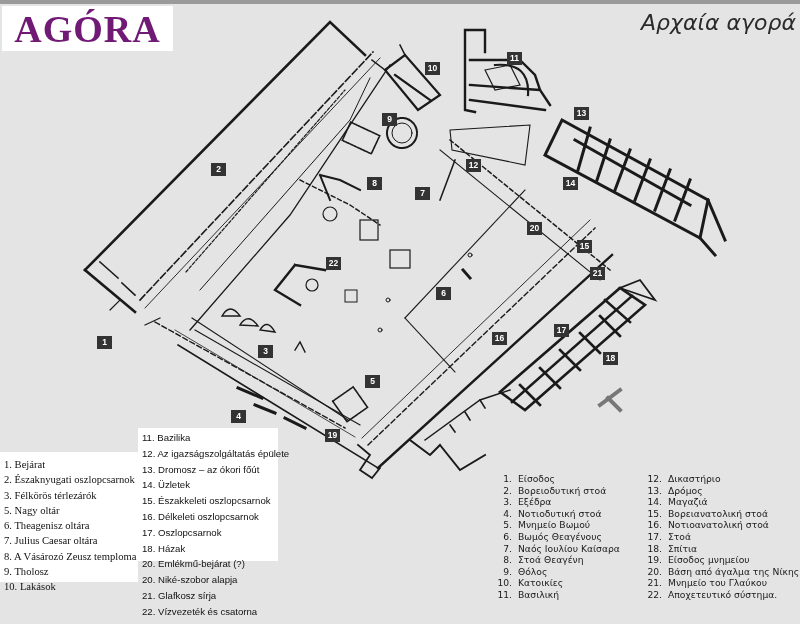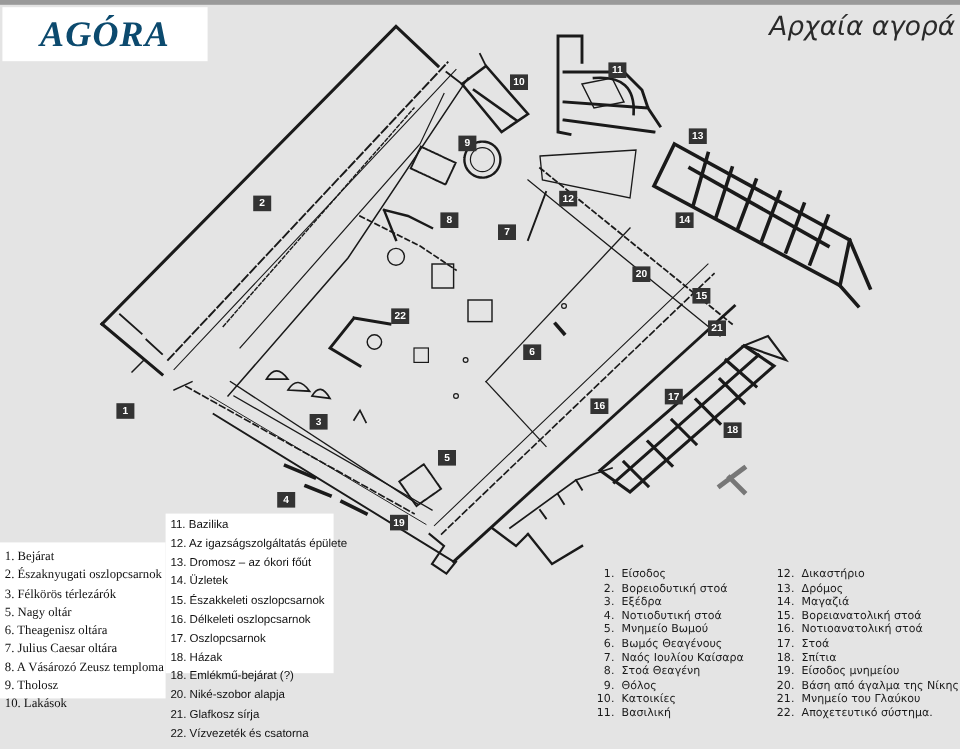--- a/index.html
+++ b/index.html
@@ -8,22 +8,22 @@
     background: #e4e4e4;
     font-family: "Liberation Sans", sans-serif;
   }
   .topstrip { position: absolute; left: 0; top: 0; width: 800px; height: 4px; background: #9a9a9a; }
   #map { position: absolute; left: 0; top: 0; width: 800px; height: 624px; }
   .title-box {
     position: absolute; left: 2px; top: 6px; width: 171px; height: 45px;
     background: #ffffff; display: flex; align-items: center; justify-content: center;
   }
   .title-box span {
-    font-family: "Liberation Serif", serif; font-style: italic; font-weight: bold;
-    font-size: 30px; color: #0c4a6e; letter-spacing: 1px;
+    font-family: "Liberation Serif", serif; font-weight: bold;
+    font-size: 38px; color: #701a75; letter-spacing: 1px;
   }
   .greek-title {
     position: absolute; right: 4px; top: 10px;
     font-family: "DejaVu Sans", sans-serif; font-style: italic; font-size: 22px; color: #2a2a2a;
   }
   .legend-hu-left {
     position: absolute; left: 0; top: 452px; width: 138px; height: 130px; background: #fff;
     padding-top: 5px; box-sizing: border-box;
   }
   .legend-hu-left div {
@@ -195,21 +195,21 @@
 </div>
 <div class="legend-hu-right">
   <div>11. Bazilika</div>
   <div>12. Az igazságszolgáltatás épülete</div>
   <div>13. Dromosz – az ókori főút</div>
   <div>14. Üzletek</div>
   <div>15. Északkeleti oszlopcsarnok</div>
   <div>16. Délkeleti oszlopcsarnok</div>
   <div>17. Oszlopcsarnok</div>
   <div>18. Házak</div>
-  <div>18. Emlékmű-bejárat (?)</div>
+  <div>20. Emlékmű-bejárat (?)</div>
   <div>20. Niké-szobor alapja</div>
   <div>21. Glafkosz sírja</div>
   <div>22. Vízvezeték és csatorna</div>
 </div>
 
 <div class="legend-gr gr-left">
   <div><span class="n">1.</span><span>Είσοδος</span></div>
   <div><span class="n">2.</span><span>Βορειοδυτική στοά</span></div>
   <div><span class="n">3.</span><span>Εξέδρα</span></div>
   <div><span class="n">4.</span><span>Νοτιοδυτική στοά</span></div>

